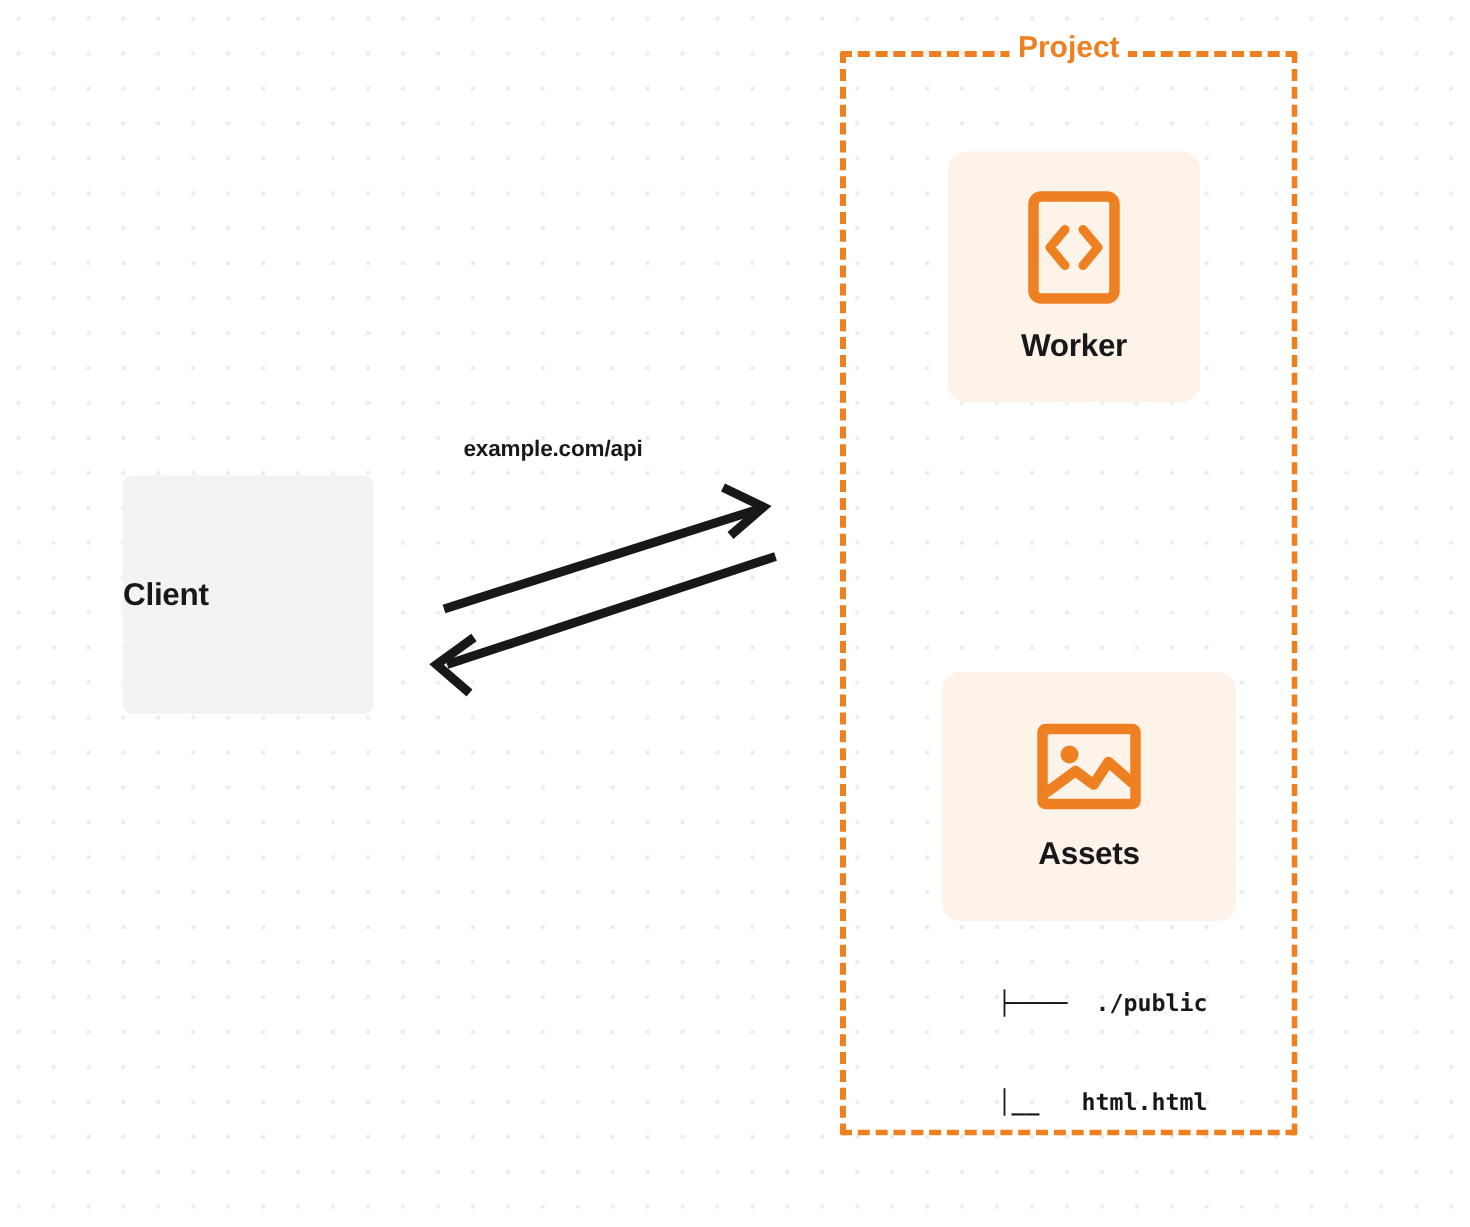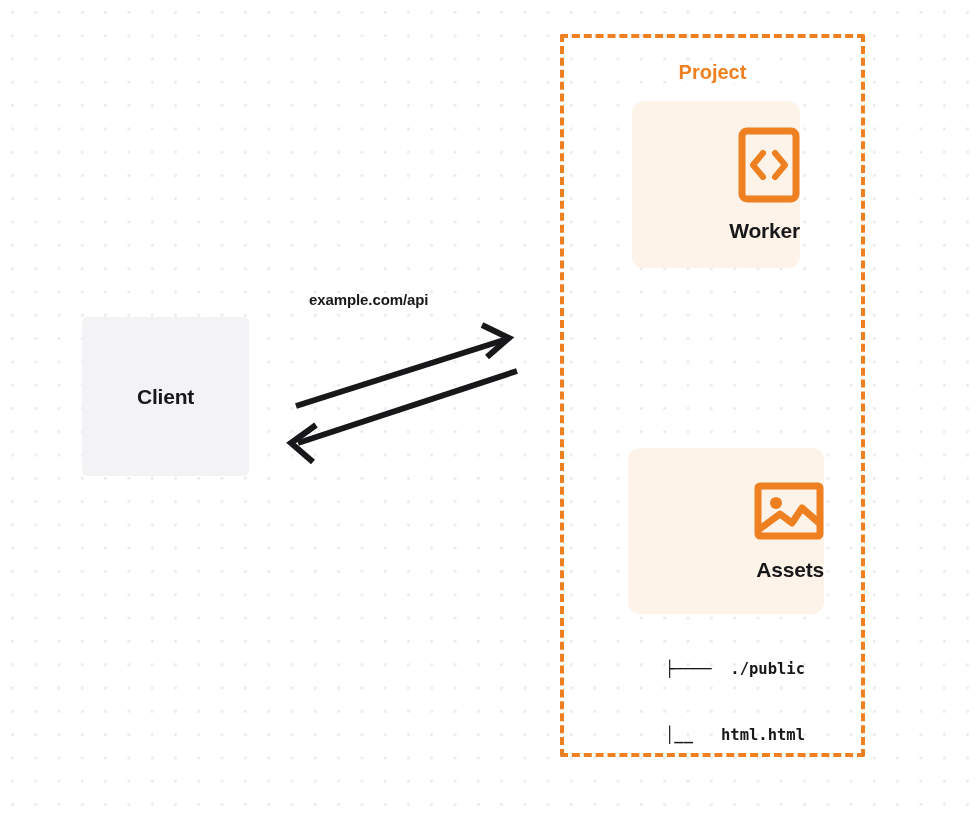--- a/index.html
+++ b/index.html
@@ -28,21 +28,20 @@
   #client-node {
     position: absolute;
     left: 82px;
     top: 317px;
     width: 167px;
     height: 159px;
     background: #f3f3f5;
     border-radius: 6px;
     display: flex;
     align-items: center;
-    justify-content: center;
   }
   #client-node .node-label {
     font-size: 21px;
     font-weight: 700;
     color: #18181b;
     letter-spacing: -0.2px;
   }
 
   
   #arrows-layer {
@@ -80,35 +79,34 @@
   #project-title {
     position: absolute;
     left: 560px;
     top: 21px;
     width: 305px;
     text-align: center;
     font-size: 20px;
     font-weight: 700;
     color: #ef8022;
     letter-spacing: 0px;
-    margin-top: 40px;
   }
   #project-title span {
     background: #ffffff;
     padding: 0 6px;
   }
 
   
   .tint-card {
     position: absolute;
     background: #fdf3e9;
     border-radius: 12px;
     display: flex;
     flex-direction: column;
-    align-items: flex-end;
+    align-items: center;
     justify-content: center;
   }
   .tint-card .card-icon {
     display: block;
     line-height: 0;
   }
   .tint-card .card-label {
     font-size: 21px;
     font-weight: 700;
     color: #18181b;

